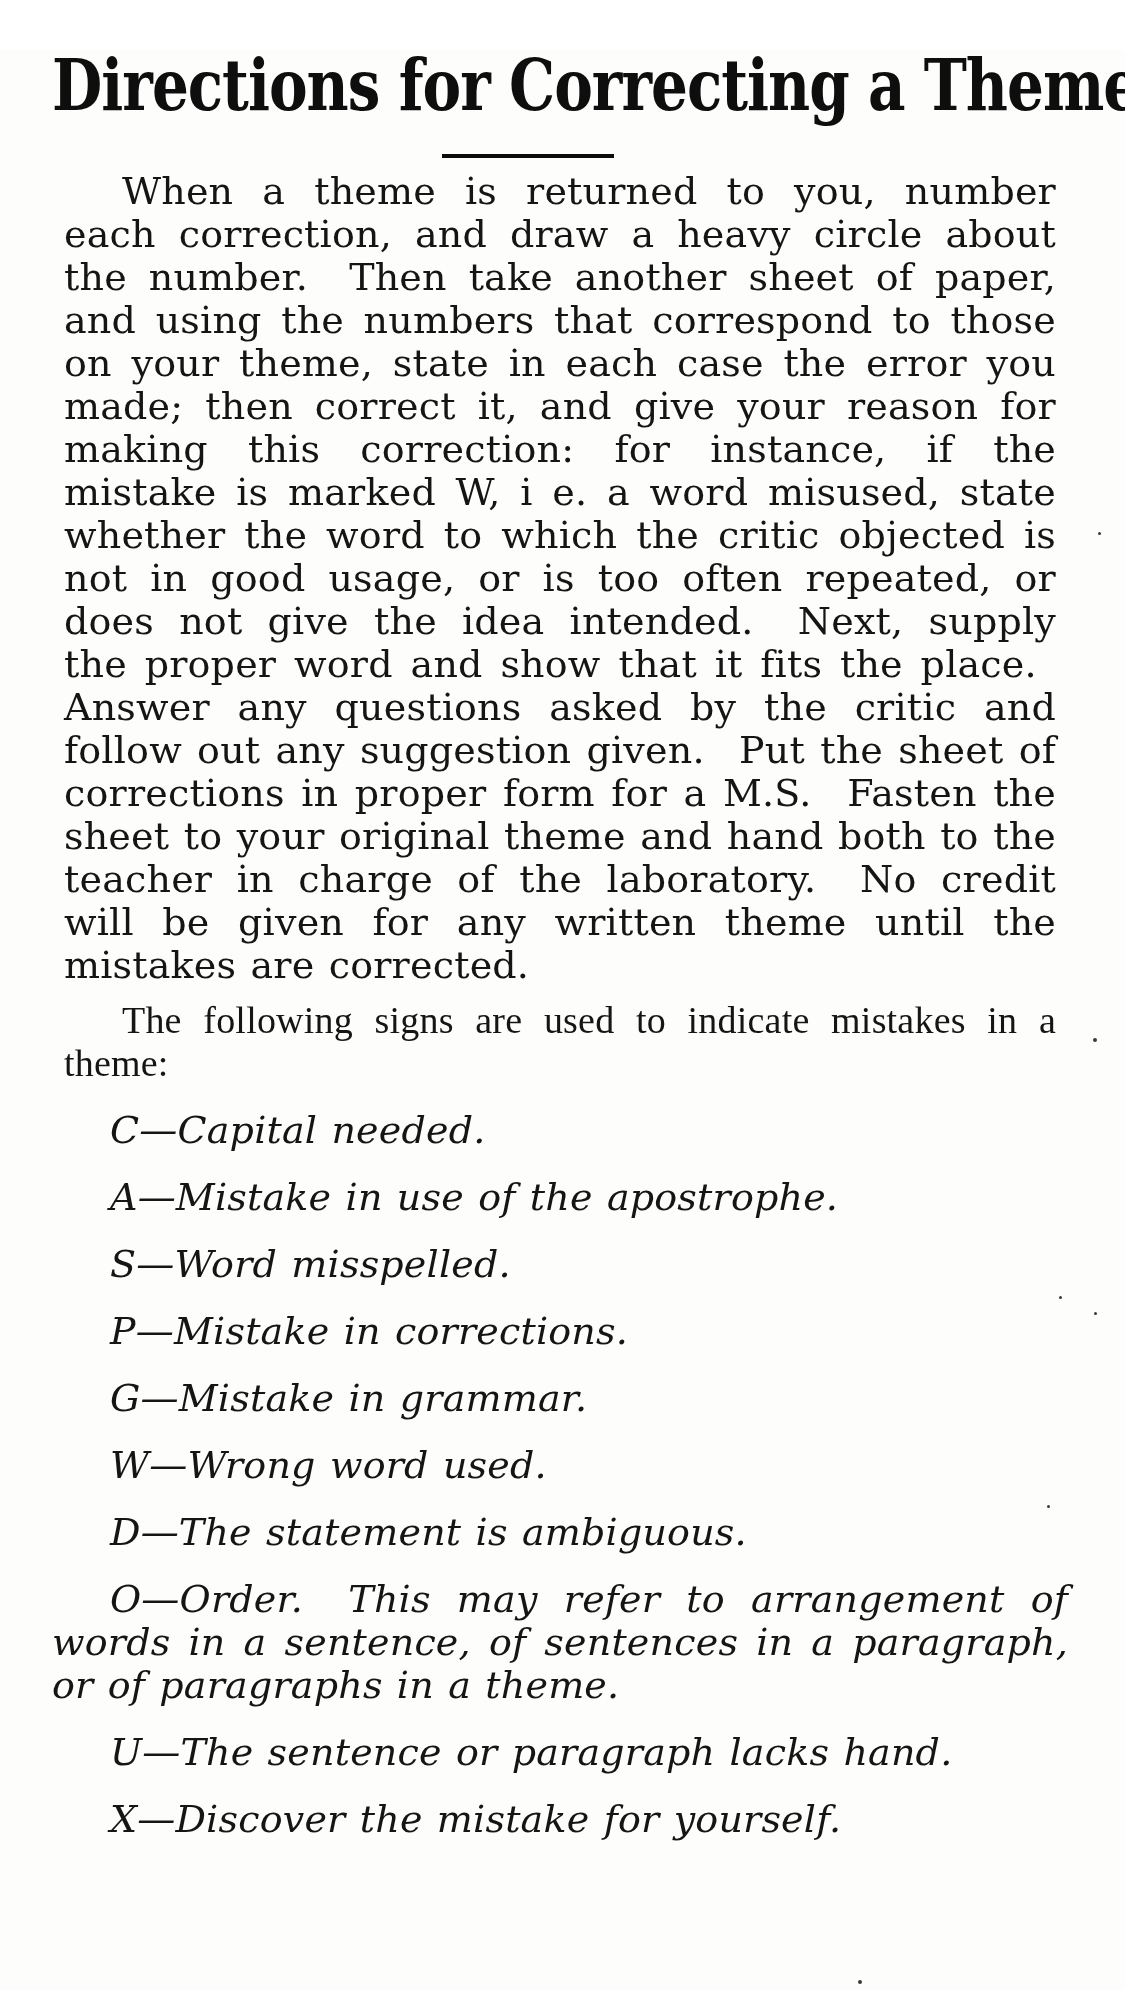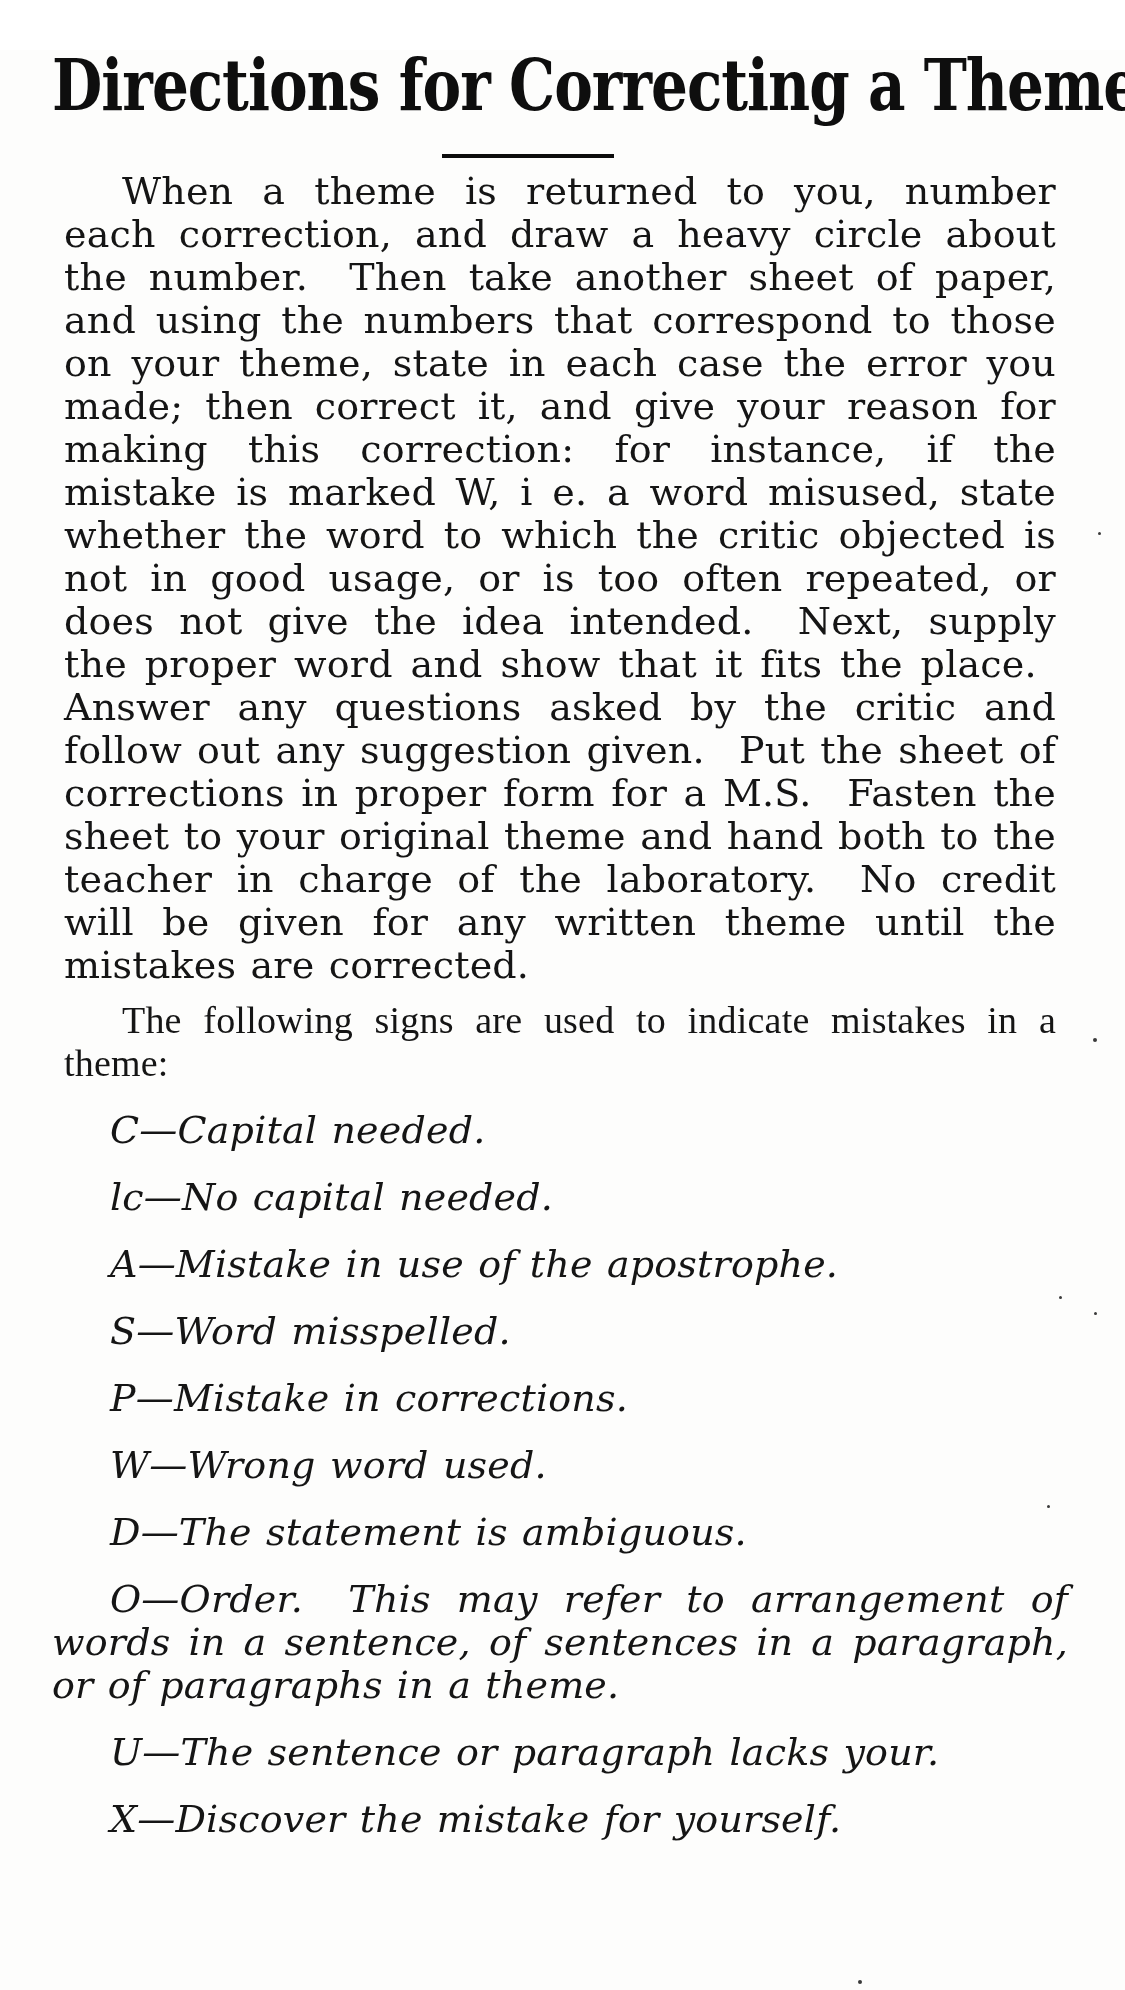--- a/index.html
+++ b/index.html
@@ -77,28 +77,28 @@
   <h1 class="title">Directions for Correcting a Theme</h1>
 
   <div class="title-divider"></div>
 
   <p class="body-par intro">When a theme is returned to you, number each correction, and draw a heavy circle about the number.  Then take another sheet of paper, and using the numbers that correspond to those on your theme, state in each case the error you made; then correct it, and give your reason for making this correction: for instance, if the mistake is marked W, i e. a word misused, state whether the word to which the critic objected is not in good usage, or is too often repeated, or does not give the idea intended.  Next, supply the proper word and show that it fits the place.  Answer any questions asked by the critic and follow out any suggestion given.  Put the sheet of corrections in proper form for a M.S.  Fasten the sheet to your original theme and hand both to the teacher in charge of the laboratory.  No credit will be given for any written theme until the mistakes are corrected.</p>
 
   <p class="body-par signs-intro">The following signs are used to indicate mistakes in a theme:</p>
 
   <div class="signs">
     <p class="sign-item">C—Capital needed.</p>
-    <p class="sign-item">lc—No capital needed.</p>
     <p class="sign-item">A—Mistake in use of the apostrophe.</p>
     <p class="sign-item">S—Word misspelled.</p>
     <p class="sign-item">P—Mistake in corrections.</p>
+    <p class="sign-item">G—Mistake in grammar.</p>
     <p class="sign-item">W—Wrong word used.</p>
     <p class="sign-item">D—The statement is ambiguous.</p>
     <p class="sign-item">O—Order.  This may refer to arrangement of words in a sentence, of sentences in a paragraph, or of paragraphs in a theme.</p>
-    <p class="sign-item">U—The sentence or paragraph lacks your.</p>
+    <p class="sign-item">U—The sentence or paragraph lacks hand.</p>
     <p class="sign-item">X—Discover the mistake for yourself.</p>
   </div>
 
   <div class="speck" style="left:1093px; top:988px;  width:4px; height:4px;"></div>
   <div class="speck" style="left:1098px; top:482px;  width:3px; height:3px;"></div>
   <div class="speck" style="left:1059px; top:1246px; width:3px; height:3px;"></div>
   <div class="speck" style="left:1094px; top:1262px; width:3px; height:3px;"></div>
   <div class="speck" style="left:1047px; top:1455px; width:3px; height:3px;"></div>
   <div class="speck" style="left:858px;  top:1930px; width:4px; height:4px;"></div>
 

